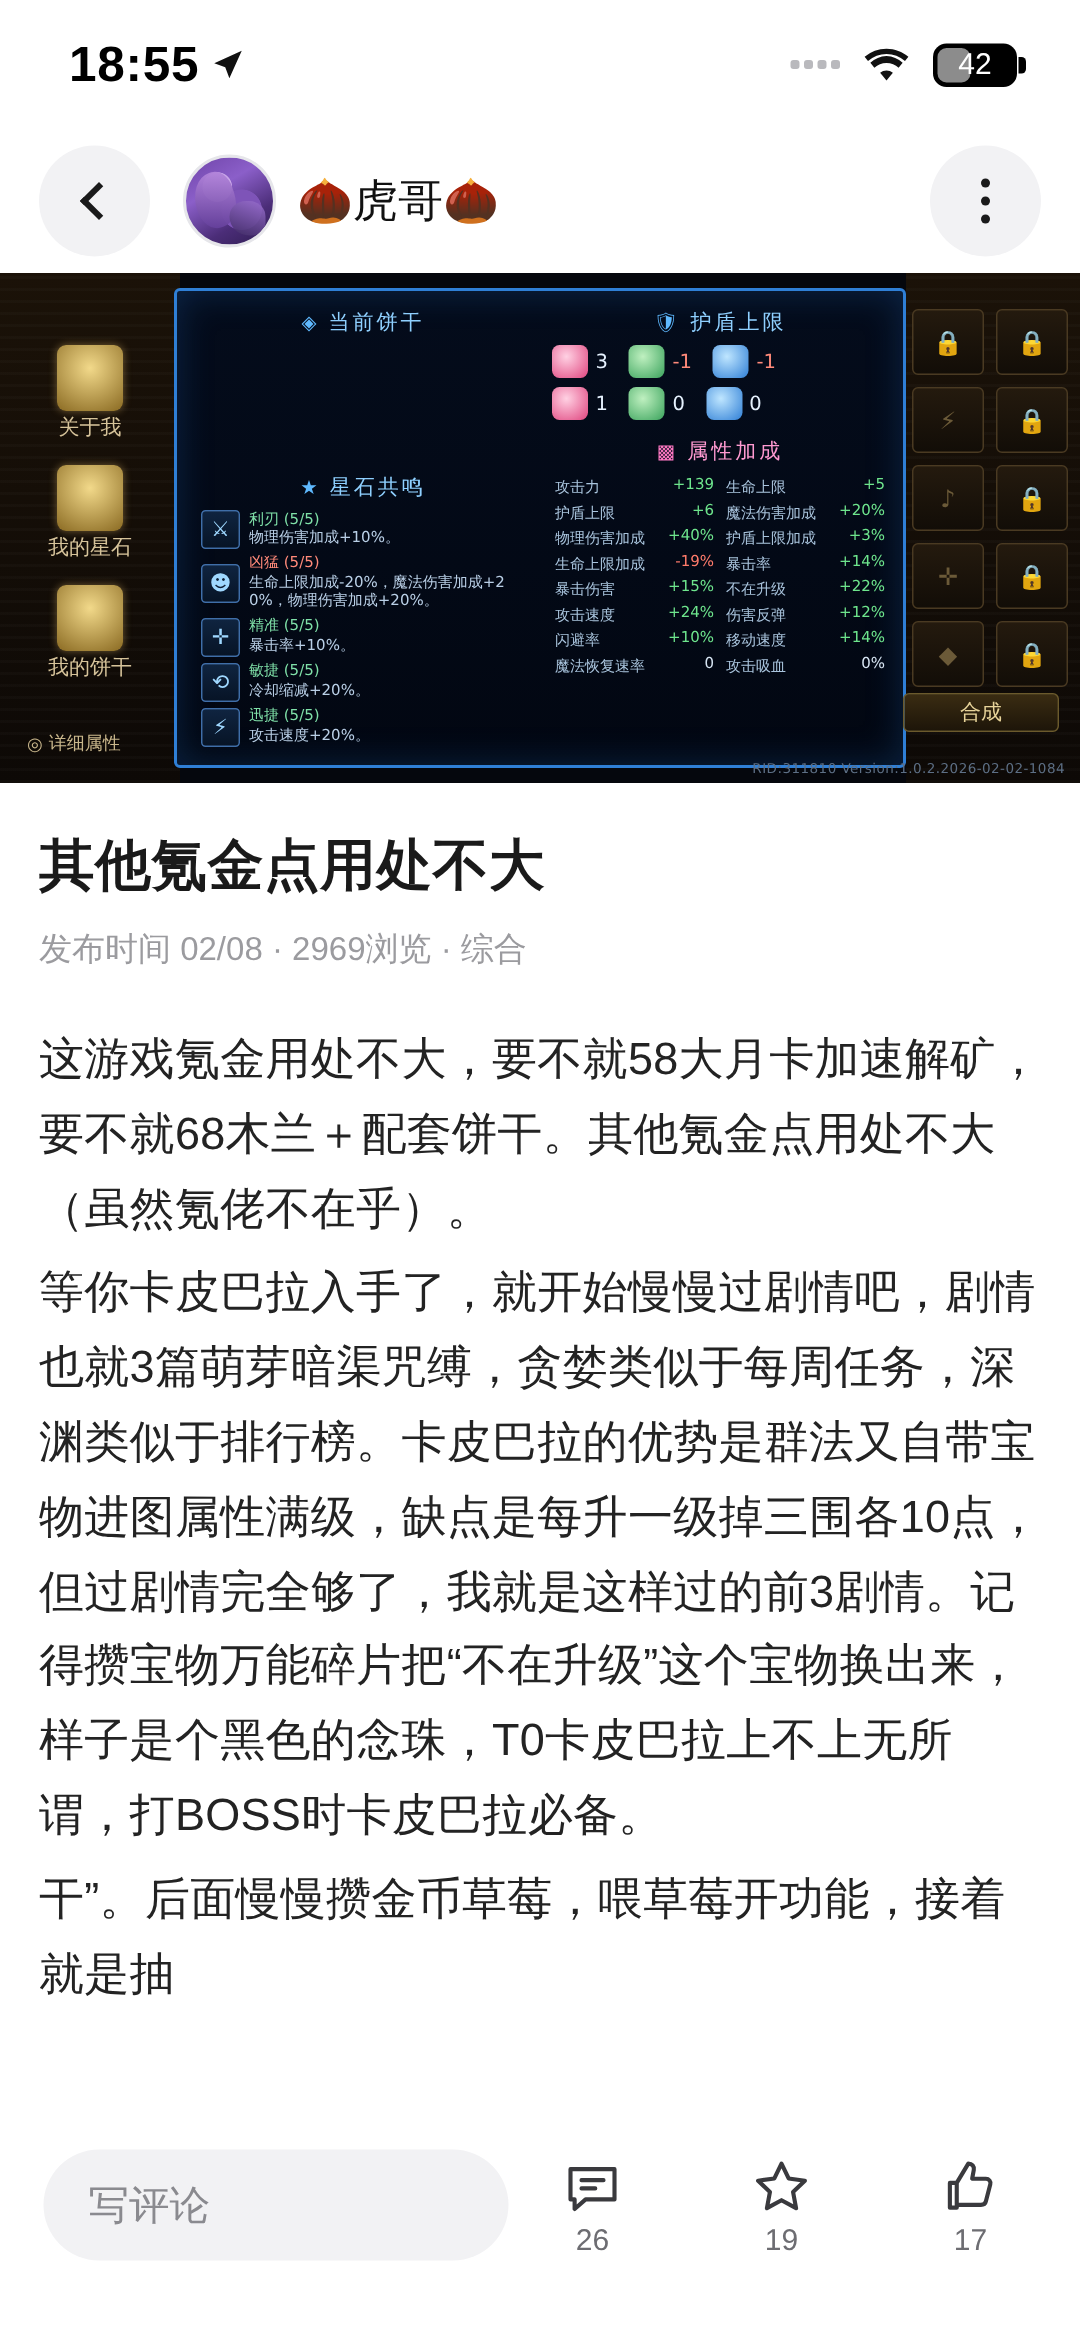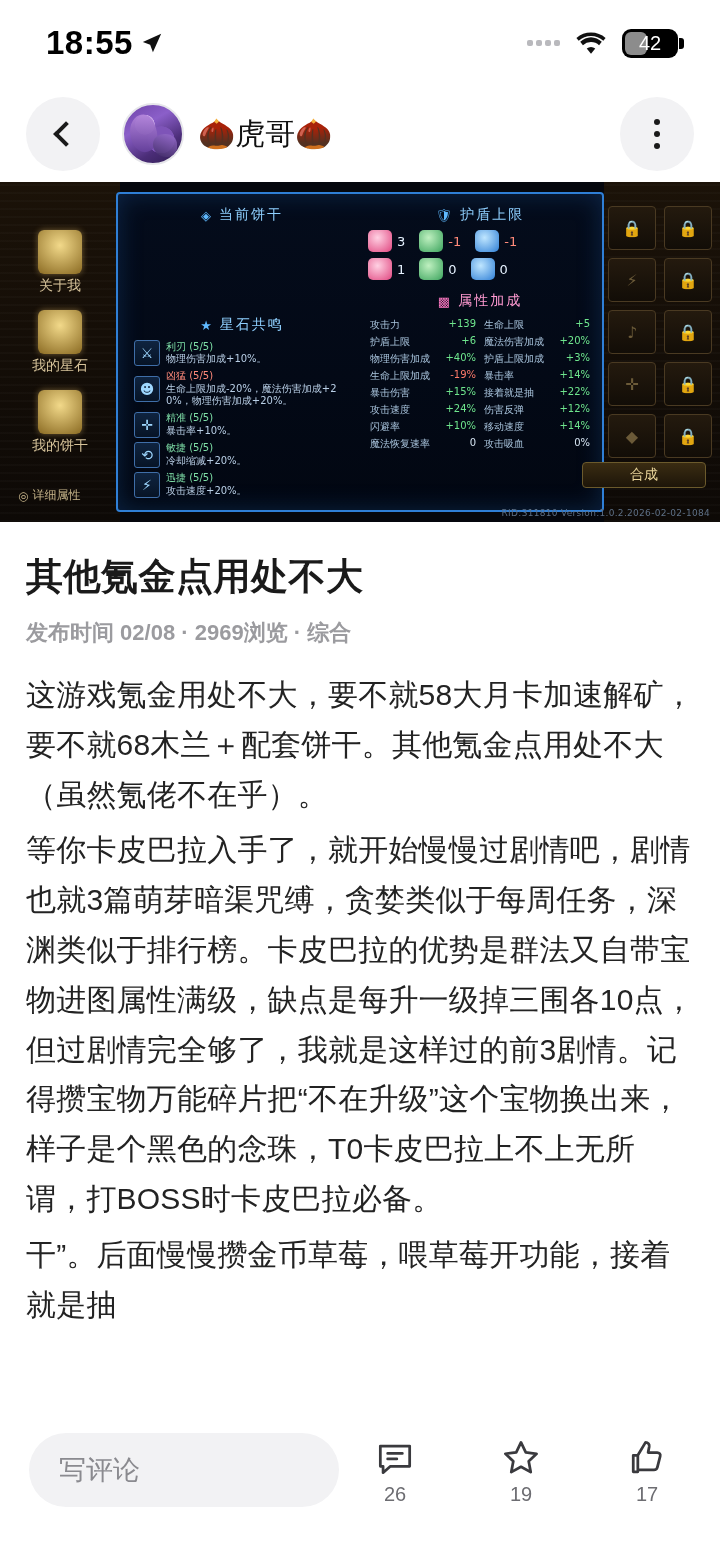--- a/index.html
+++ b/index.html
@@ -210,37 +210,37 @@
   .stat .v { color:#6ee58d; white-space:nowrap; }
   .stat .v.neg { color:#ff7b6b; }
   .stat .v.zero { color:#d6e4f2; }
 
   .hero-foot {
     position:absolute; right:10px; bottom:4px;
     font-size:9px; color:#5d6f85; letter-spacing:.3px;
   }
   .compose-btn {
     position:absolute; right:14px; bottom:34px;
-    width:124px;height:26px;border:1px solid #6b5a2c;border-radius:4px;
+    width:104px;height:26px;border:1px solid #6b5a2c;border-radius:4px;
     background:linear-gradient(180deg,#3a2c12,#1d1509);
     color:#e8d49a;font-size:14px;display:flex;align-items:center;justify-content:center;
   }
   .detail-tag{
     position:absolute; left:18px; bottom:18px; font-size:12px; color:#c9b78c;
     display:flex; align-items:center; gap:4px;
   }
 
   
   .article { padding: 0 26px; }
   .title {
     font-size: 37px; font-weight: 700; color:#1a1a1a;
     margin: 30px 0 16px;
     letter-spacing: .5px;
   }
-  .meta { font-size: 22px; color:#9b9b9f; margin-bottom: 22px; font-weight: bold; }
+  .meta { font-size: 22px; color:#9b9b9f; margin-bottom: 34px; }
   .para {
     font-size: 30px; line-height: 1.66; color:#232323;
     margin: 0 0 6px;
     letter-spacing: .2px;
   }
   .para.gap { margin-top: 34px; }
 
   .fadeout {
     position:absolute; left:0; right:0; bottom:0; height:140px;
     background: linear-gradient(180deg, rgba(255,255,255,0), rgba(255,255,255,.0));
@@ -478,21 +478,21 @@
             </div>
           <div class="stat">
               <span class="k">暴击率</span>
               <span class="v">+14%</span>
             </div>
           <div class="stat">
               <span class="k">暴击伤害</span>
               <span class="v">+15%</span>
             </div>
           <div class="stat">
-              <span class="k">接着就是抽</span>
+              <span class="k">不在升级</span>
               <span class="v">+22%</span>
             </div>
           <div class="stat">
               <span class="k">攻击速度</span>
               <span class="v">+24%</span>
             </div>
           <div class="stat">
               <span class="k">伤害反弹</span>
               <span class="v">+12%</span>
             </div>

